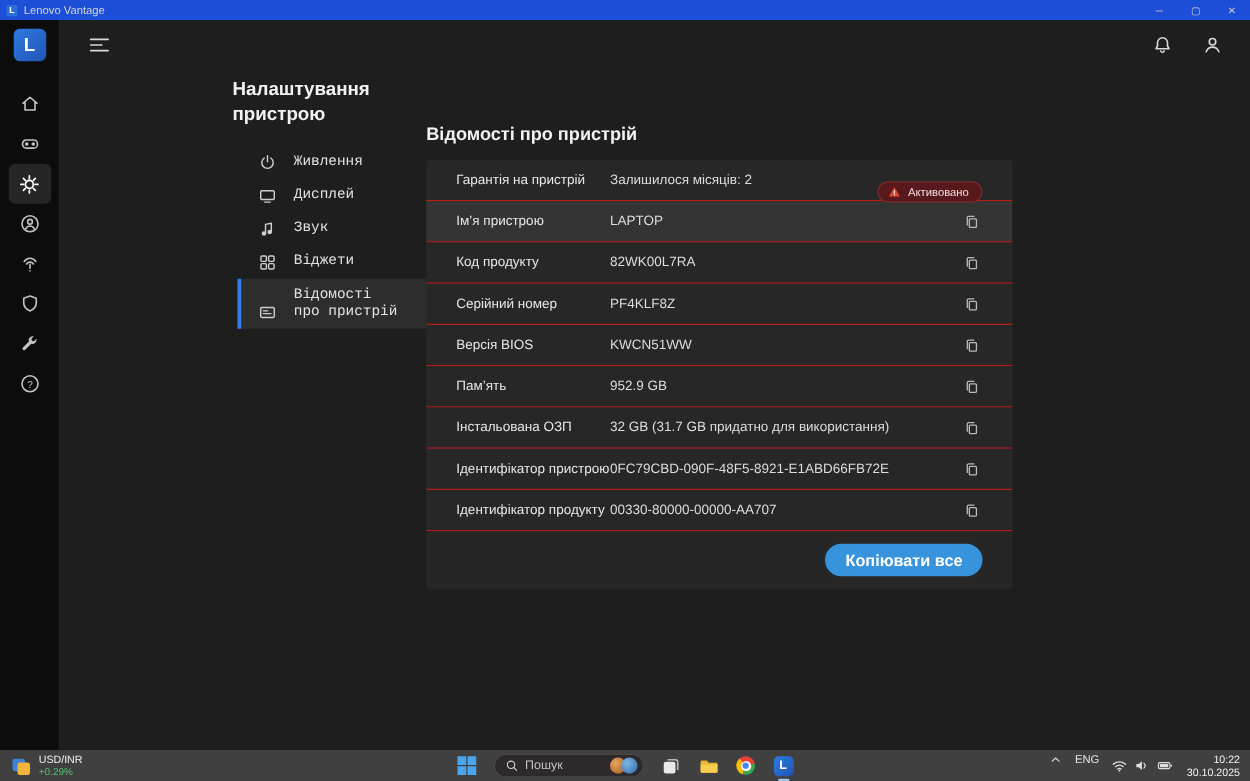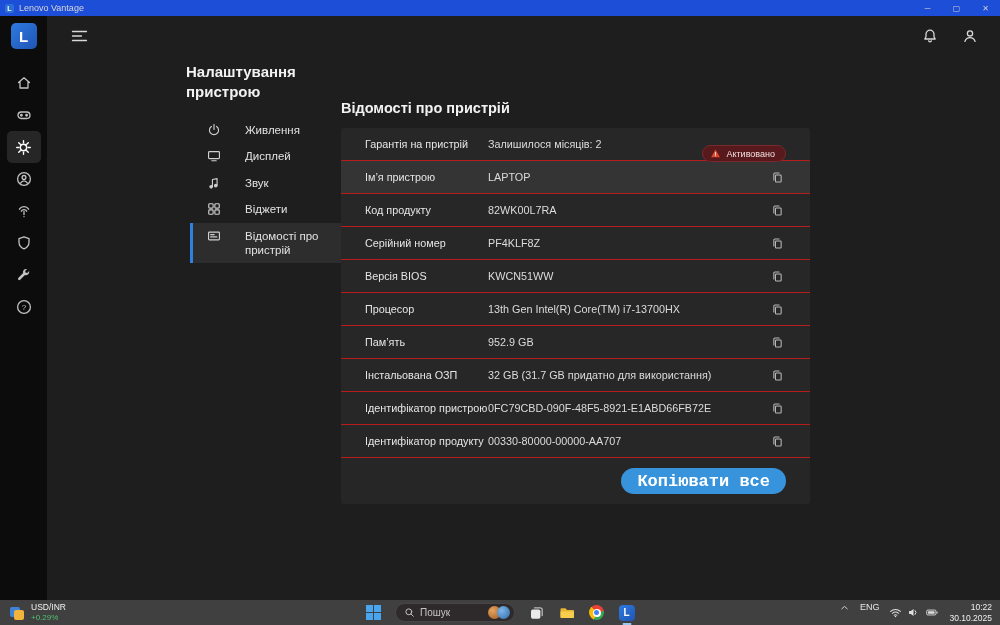--- a/index.html
+++ b/index.html
@@ -27,42 +27,42 @@
 
   .content { flex:1; position:relative; background:#1e1e1e; }
   .topbar { height:40px; display:flex; align-items:center; }
   .menu-btn { margin-left:24px; color:#d8d8d8; }
   .topbar-right { margin-left:auto; margin-right:22px; display:flex; gap:24px; color:#d8d8d8; }
 
   
   .settings-nav { position:absolute; left:139px; top:46px; width:168px; }
   .nav-heading { font-size:15px; font-weight:bold; line-height:1.3; width:115px; color:#f2f2f2; }
   .nav-list { margin-top:16px; }
-  .nav-item { display:flex; align-items:flex-start; gap:24px; padding:6px 8px 6px 14px; margin-left:4px;
-    border-left:3px solid transparent; color:#e2e2e2; cursor:default; }
+  .nav-item { display:flex; align-items:flex-end; gap:14px; padding:6px 8px 6px 14px; margin-left:4px;
+    border-left:3px solid transparent; color:#e2e2e2; cursor:default;font-family:Liberation Mono, monospace; }
   .nav-item .nico { color:#cfcfcf; flex-shrink:0; }
   .nav-item-label { font-size:11.5px; line-height:1.25; }
   .nav-item.selected { background:#2d2d2d; border-left:3px solid #2f80e0; }
   .nav-item.selected .nav-item-label { width:86px; }
 
   
   .device-info { position:absolute; left:294px; top:84px; }
   .main-title { font-size:14.5px; font-weight:bold; color:#f2f2f2; }
   .panel { margin-top:12px; width:469px; background:#262626; border-radius:3px; overflow:hidden; }
   .info-row { height:33px; display:flex; align-items:center; padding:0 24px; background:#272727;
     border-bottom:1px solid #b91c1c; }
   .rows-host div.info-row:nth-of-type(1) { background:#343434; }
   .row-label { width:123px; flex-shrink:0; font-size:10.8px; color:#e6e6e6; }
   .row-value { font-size:10.8px; color:#dcdcdc; }
   .copy-btn { margin-left:auto; color:#b9b9b9; width:18px; height:18px; display:flex; align-items:center; justify-content:center; }
   .warranty-badge { margin-left:auto; display:flex; align-items:center; gap:5px; background:#58191c;
     border:1px solid #7a2a2c; border-radius:10px; padding:2px 10px 2px 7px; font-size:9px; color:#f2dede;margin-top:19px; }
   .panel-footer { height:46px; display:flex; align-items:center; justify-content:flex-end; padding:0 24px; background:#262626; }
   .copy-all-btn { background:#3793dc; color:#fff; border:none; border-radius:14px; height:26px;
-    padding:0 16px; font-size:17px; font-weight:bold; font-family:Liberation Mono, monospace; }
+    padding:0 16px; font-size:13px; font-weight:bold; font-family:Liberation Sans, sans-serif; }
 
   
   .taskbar { height:25px; background:#404040; display:flex; align-items:center; position:relative; }
   .tb-widget { position:absolute; left:10px; display:flex; align-items:center; gap:6px; }
   .widget-icon { width:15px; height:15px; position:relative; }
   .widget-icon .wsq1 { position:absolute; left:0; top:2px; width:10px; height:10px; background:#3f83d6; border-radius:2px; }
   .widget-icon .wsq2 { position:absolute; left:4px; top:5px; width:10px; height:10px; background:#f2b43a; border-radius:2px; }
   .widget-text { line-height:1.15; }
   .widget-ticker { font-size:8.5px; color:#f0f0f0; }
   .widget-change { font-size:8px; color:#51c06f; }
@@ -281,30 +281,20 @@
               <span class="row-label">Версія BIOS</span>
               <span class="row-value">KWCN51WW</span>
               <span class="copy-btn">
                 <svg class="stroke" width="13" height="13" viewBox="0 0 16 16">
                   <rect x="5.5" y="5" width="7" height="8.5" rx="1"></rect>
                   <path d="M3.5 11V3.8A1.3 1.3 0 0 1 4.8 2.5H10"></path>
                 </svg>
               </span>
             </div>
 
-            <div class="info-row">
-              <span class="row-label">Процесор</span>
-              <span class="row-value">13th Gen Intel(R) Core(TM) i7-13700HX</span>
-              <span class="copy-btn">
-                <svg class="stroke" width="13" height="13" viewBox="0 0 16 16">
-                  <rect x="5.5" y="5" width="7" height="8.5" rx="1"></rect>
-                  <path d="M3.5 11V3.8A1.3 1.3 0 0 1 4.8 2.5H10"></path>
-                </svg>
-              </span>
-            </div>
 
             <div class="info-row">
               <span class="row-label">Пам’ять</span>
               <span class="row-value">952.9 GB</span>
               <span class="copy-btn">
                 <svg class="stroke" width="13" height="13" viewBox="0 0 16 16">
                   <rect x="5.5" y="5" width="7" height="8.5" rx="1"></rect>
                   <path d="M3.5 11V3.8A1.3 1.3 0 0 1 4.8 2.5H10"></path>
                 </svg>
               </span>

